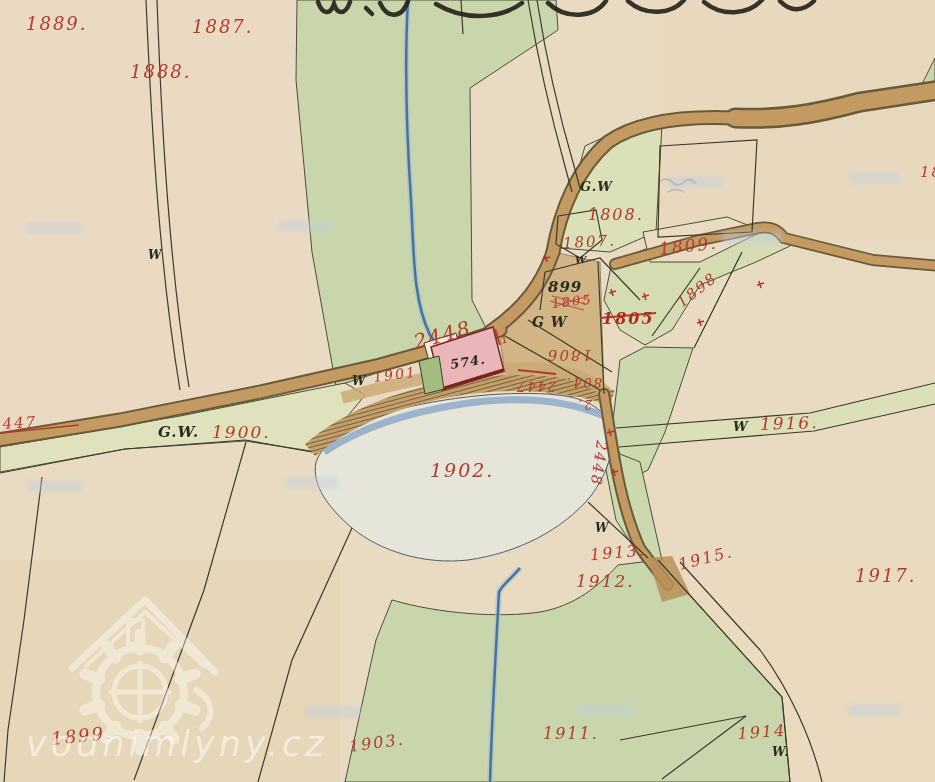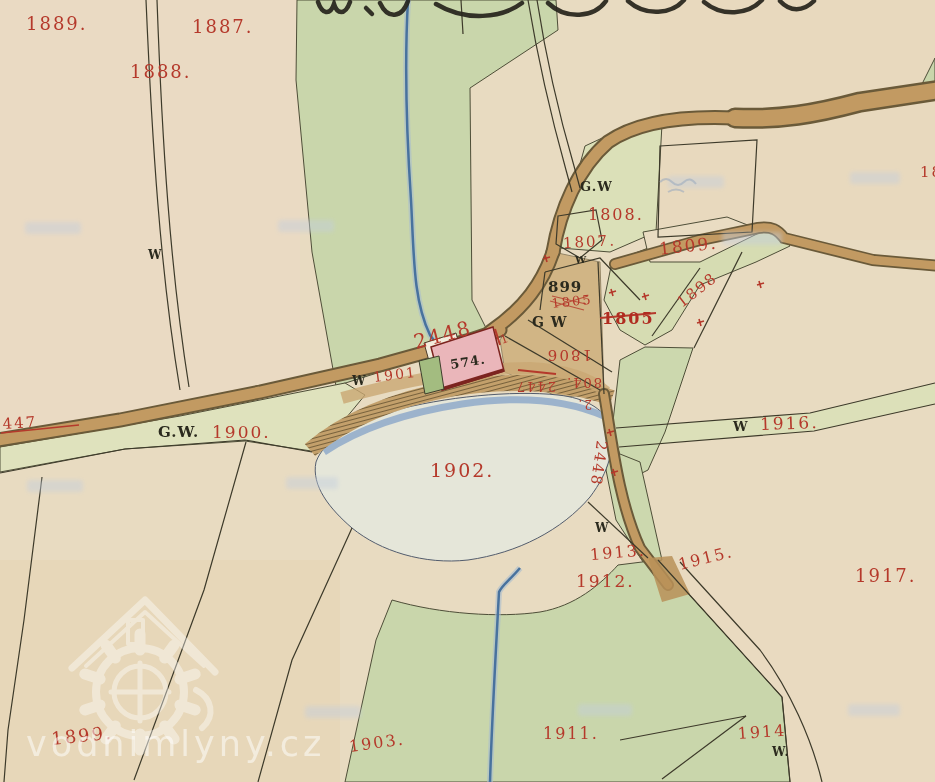--- a/index.html
+++ b/index.html
@@ -1,16 +1,16 @@
 <!DOCTYPE html>
 <html><head>
 <meta charset="utf-8">
 <style>
   html,body{margin:0;padding:0;background:#777;}
-  #map-wrap{position:relative;width:935px;height:782px;overflow:hidden;background:#e8dbc1;}
+  #map-wrap{position:relative;width:935px;height:782px;overflow:hidden;background:#e8dbc1;font-style:italic;}
   svg{display:block}
   .redlbl{font-family:"DejaVu Serif",serif;fill:#b5392b;letter-spacing:2px;}
   .redlbl-b{font-family:"DejaVu Serif",serif;fill:#b02c20;font-weight:bold;letter-spacing:2px;}
   .blklbl{font-family:"DejaVu Serif",serif;fill:#2b2a1e;font-weight:bold;letter-spacing:1px;}
   .wm-text{font-family:"DejaVu Sans",sans-serif;fill:rgba(255,255,255,0.52);letter-spacing:4px;font-size:35px;}
   .thin{stroke:#3d3a2a;stroke-width:1.2;fill:none;}
   .redmark{stroke:#b5392b;stroke-width:1.6;fill:none;}
 </style>
 </head>
 <body>

